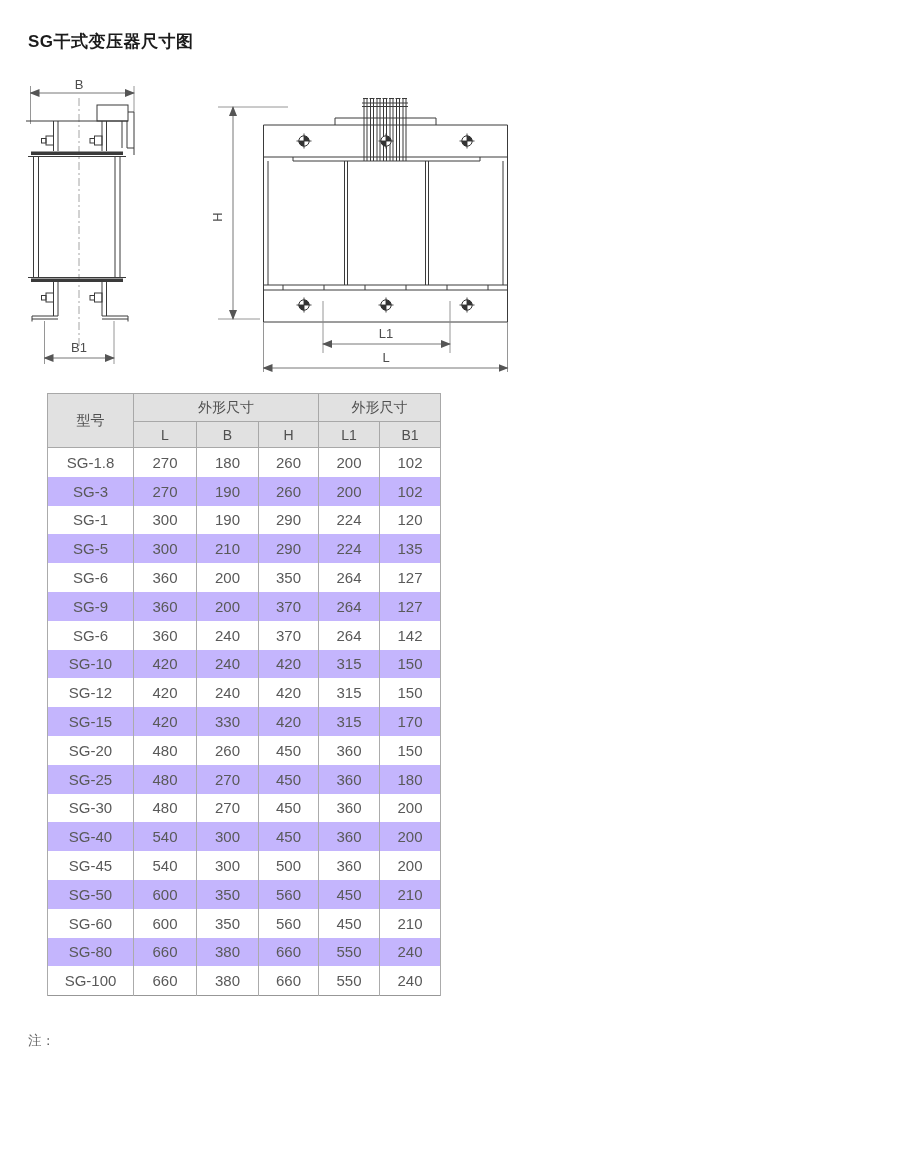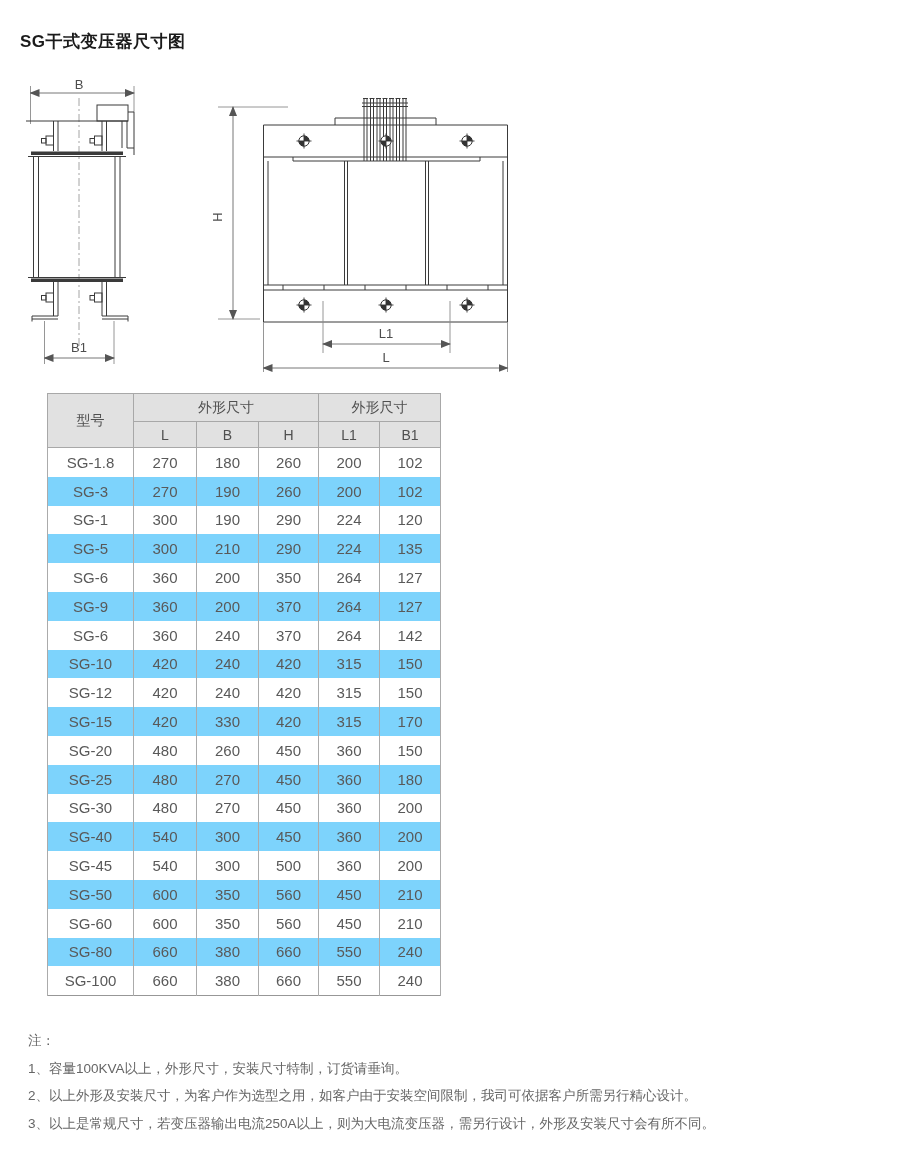--- a/index.html
+++ b/index.html
@@ -1,36 +1,36 @@
 <!DOCTYPE html>
 <html><head>
 <meta charset="utf-8">
 <style>
   html,body{margin:0;padding:0;background:#fff;}
   body{width:900px;height:1173px;position:relative;overflow:hidden;
        font-family:"Liberation Sans","DejaVu Sans",sans-serif;}
-  .page-title{position:absolute;left:20px;top:30px;font-size:17px;font-weight:bold;
+  .page-title{position:absolute;left:28px;top:30px;font-size:17px;font-weight:bold;
        color:#1b1b1b;margin:0;letter-spacing:.5px;}
   .svg-side{position:absolute;left:20px;top:78px;}
   .svg-front{position:absolute;left:198px;top:85px;}
   svg text{font-family:"Liberation Sans","DejaVu Sans",sans-serif;font-size:13px;fill:#4d4d4d;}
   .dim{stroke:#777;stroke-width:1;fill:none;}
   .ext{stroke:#8a8a8a;stroke-width:0.9;fill:none;}
   .mach{stroke:#3a3a3a;stroke-width:1;fill:none;}
   .thick{fill:#3a3a3a;stroke:none;}
   .cl{stroke:#9a9a9a;stroke-width:0.9;stroke-dasharray:8 3 2 3;fill:none;}
   table.dims{position:absolute;left:47px;top:393px;border-collapse:collapse;
        border:1px solid #979797;table-layout:fixed;width:393px;}
   table.dims th{background:#e1e1e1;color:#4f4f4f;font-weight:normal;font-size:14px;
        border:1px solid #a8a8a8;padding:0;}
   table.dims tr.h1 th{height:27px;}
   table.dims tr.h2 th{height:25px;}
   table.dims td{font-size:15px;color:#595959;text-align:center;height:28.8px;padding:0;
        border-left:1px solid #ababab;border-right:1px solid #ababab;background:#fff;}
-  table.dims tr.alt td{background:#7dd3fc;}
+  table.dims tr.alt td{background:#c4b5fd;}
   .notes{position:absolute;left:28px;top:1032px;width:850px;color:#666;font-size:13.5px;}
   .note-label{margin:0 0 2px 0;}
   .note-item{margin-top:9.5px;}
 </style>
 </head>
 <body>
 
 <h1 class="page-title">SG干式变压器尺寸图</h1>
 
 <svg class="svg-side" width="150" height="292" viewBox="0 0 150 292" xmlns="http://www.w3.org/2000/svg">
@@ -379,18 +379,13 @@
         <td>380</td>
         <td>660</td>
         <td>550</td>
         <td>240</td>
       </tr>
     </tbody>
 </table>
 
 <div class="notes">
   <div class="note-label">注：</div>
-  <div>
-      <div class="note-item">1、容量100KVA以上，外形尺寸，安装尺寸特制，订货请垂询。</div>
-      <div class="note-item">2、以上外形及安装尺寸，为客户作为选型之用，如客户由于安装空间限制，我司可依据客户所需另行精心设计。</div>
-      <div class="note-item">3、以上是常规尺寸，若变压器输出电流250A以上，则为大电流变压器，需另行设计，外形及安装尺寸会有所不同。</div>
-    </div>
 </div>
 
 </body></html>

